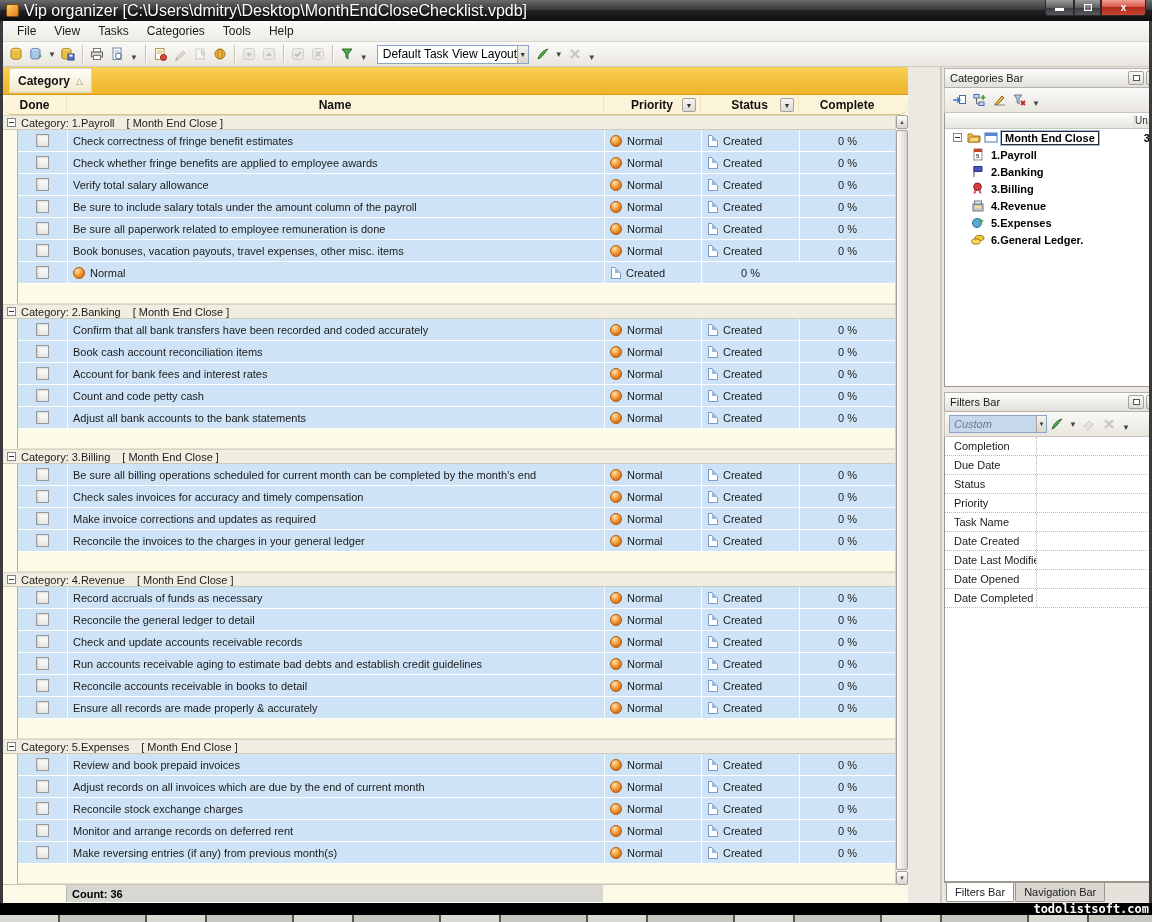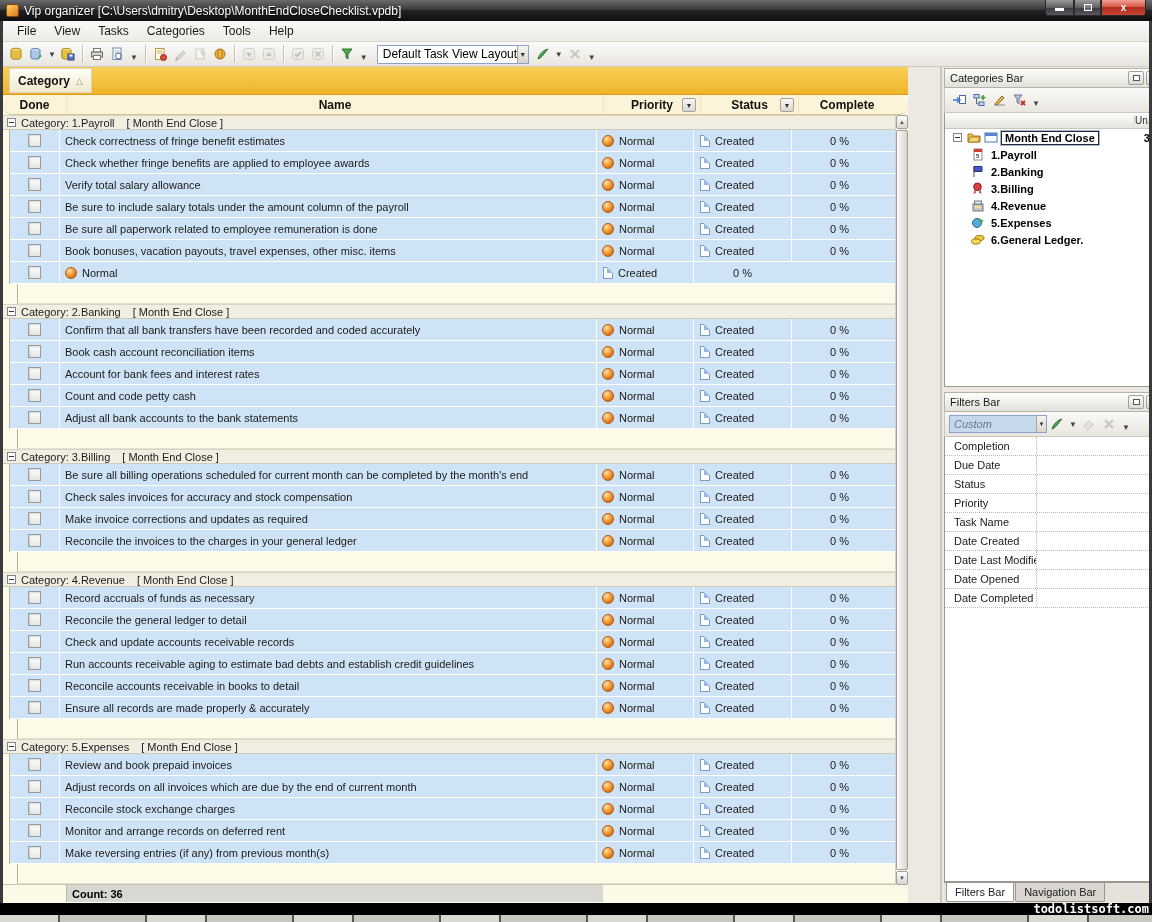--- a/index.html
+++ b/index.html
@@ -7,21 +7,21 @@
   .window{position:relative;width:1152px;height:922px;background:#EBE9E2;
     font-family:"Liberation Sans",sans-serif;overflow:hidden;}
   .window::before,.window::after{content:"";position:absolute;top:0;bottom:19px;width:3px;background:#3A3A3E;z-index:60;}
   .window::before{left:0;} .window::after{right:0;}
 
   
   .titlebar{height:21px;background:linear-gradient(#6b6b6e,#3a3a3d 45%,#232326 50%,#0e0e10);
     display:flex;align-items:center;color:#fff;padding-left:6px;position:relative;z-index:70;}
   .app-icon{width:13px;height:13px;margin-right:5px;background:linear-gradient(135deg,#ffd268,#e07818);
     border-radius:2px;border:1px solid #7c4a08;}
-  .titlebar .title{font-size:12px;flex:1;white-space:nowrap;overflow:hidden;text-shadow:0 1px 1px #000;}
+  .titlebar .title{font-size:16px;flex:1;white-space:nowrap;overflow:hidden;text-shadow:0 1px 1px #000;}
   .winbtns{display:flex;margin-right:6px;margin-top:-6px;}
   .winbtn{height:16px;border:1px solid #2a2a2a;border-top:none;display:flex;align-items:center;justify-content:center;
     font-size:9px;color:#fff;background:linear-gradient(#9b9b9d,#5f5f62 50%,#3c3c40 52%,#58585c);}
   .winbtn.min{width:29px;border-radius:0 0 0 3px;}
   .winbtn.res{width:27px;}
   .winbtn.close{width:45px;border-radius:0 0 3px 0;background:linear-gradient(#f0a096,#d85848 45%,#b02c1c 50%,#c84434);font-size:10px;font-weight:bold;}
   .winbtn .glyph-min{width:9px;height:3px;background:#fff;margin-top:5px;}
   .winbtn .glyph-res{width:8px;height:7px;border:1px solid #fff;background:rgba(255,255,255,.2);}
 
   
@@ -56,21 +56,21 @@
   .thead .hcell:first-child{border-left:none;}
   .filter-btn{position:absolute;right:4px;top:3px;width:14px;height:14px;border:1px solid #A5A199;border-radius:2px;
     background:linear-gradient(#F7F6F3,#DCD9D1);display:flex;align-items:center;justify-content:center;font-size:7px;color:#333;font-weight:normal;}
   .tbody{height:769px;overflow:hidden;position:relative;background:#FCFBE8;}
   .group-header{height:15px;background:#F1EEE1;border-top:1px solid #D9D5C6;border-bottom:1px solid #CFCBBA;
     display:flex;align-items:center;font-size:11px;color:#1a1a1a;}
   .minus-box{width:9px;height:9px;border:1px solid #848484;background:#fff;margin:0 5px 0 4px;position:relative;flex:none;}
   .minus-box::after{content:"";position:absolute;left:1px;right:1px;top:3px;height:1px;background:#333;}
   .gh-label{margin-right:12px;}
   .gh-scope{color:#222;}
-  .group-rows{margin-left:6px;border-left:1px solid #B3B1A6;}
+  .group-rows{margin-left:14px;border-left:1px solid #B3B1A6;}
   .trow{display:grid;grid-template-columns:49px 537px 97px 98px 96px;height:22px;background:#CEE4F6;
     border-bottom:1px solid #FFFFFF;font-size:11px;color:#1a1a1a;}
   .tcell{display:flex;align-items:center;border-left:1px solid rgba(255,255,255,.9);overflow:hidden;white-space:nowrap;}
   .tcell:first-child{border-left:none;justify-content:center;}
   .tcell.name{padding-left:5px;}
   .tcell.complete{justify-content:center;}
   .checkbox{width:13px;height:13px;border:1px solid #9A9A9A;background:linear-gradient(#FFFFFF,#E6E6E6);
     box-shadow:inset 1px 1px 2px rgba(0,0,0,.15);}
   .sphere{width:12px;height:12px;border-radius:50%;margin:0 5px 0 5px;flex:none;
     background:radial-gradient(circle at 35% 28%,#FFE2B0,#F59A38 45%,#D06408 85%);border:1px solid #B05A10;}
@@ -526,21 +526,21 @@
             <div class="tcell">
               <span class="page-ico"></span>
               <span>Created</span>
             </div>
             <div class="tcell complete">0 %</div>
           </div>
           <div class="trow">
             <div class="tcell">
               <span class="checkbox"></span>
             </div>
-            <div class="tcell name">Check sales invoices for accuracy and stock compensation</div>
+            <div class="tcell name">Check sales invoices for accuracy and timely compensation</div>
             <div class="tcell">
               <span class="sphere"></span>
               <span>Normal</span>
             </div>
             <div class="tcell">
               <span class="page-ico"></span>
               <span>Created</span>
             </div>
             <div class="tcell complete">0 %</div>
           </div>

